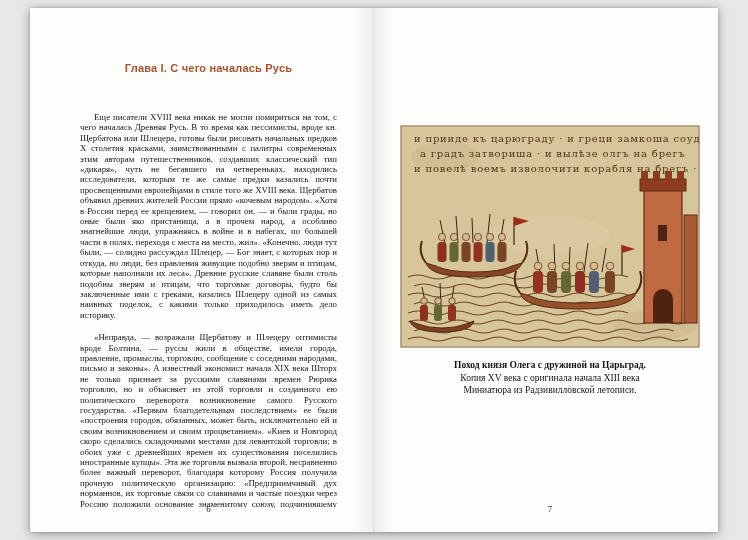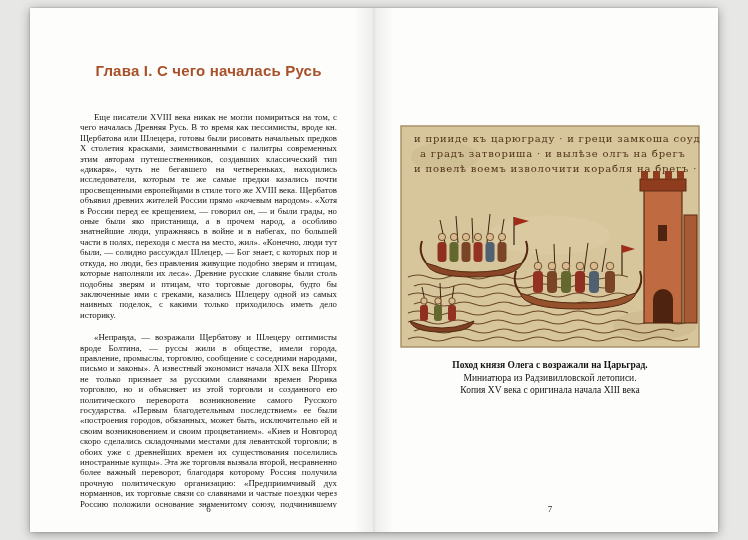--- a/index.html
+++ b/index.html
@@ -20,21 +20,21 @@
     background:linear-gradient(90deg, rgba(0,0,0,0) 0%, rgba(0,0,0,0.06) 45%, rgba(0,0,0,0.11) 50%, rgba(0,0,0,0.06) 55%, rgba(0,0,0,0) 100%);
     pointer-events:none;
   }
   .page { position:absolute; top:0; width:344px; height:524px; }
   .page-left { left:0; }
   .page-right { left:344px; }
   .chapter-heading {
     position:absolute; left:38px; top:54px; width:281px;
     text-align:center;
     font-family:"Liberation Sans", sans-serif;
-    font-weight:bold; font-size:15px; letter-spacing:0.2px;
+    font-weight:bold; font-size:11px; letter-spacing:0.2px;
     color:#a8512a;
   }
   .body-text {
     position:absolute; left:38px; top:92px; width:281px; height:408px;
     overflow:hidden;
     font-size:8.8px; line-height:10.4px; text-align:justify;
     color:#141414;
   }
   .body-text p { text-indent:14px; margin:12px; }
   .page-number {
@@ -180,22 +180,22 @@
             <circle cx="24" cy="176" r="3.2" fill="#d9bb8e" stroke="#43260f" stroke-width="0.7"></circle>
             <circle cx="38" cy="176" r="3.2" fill="#d9bb8e" stroke="#43260f" stroke-width="0.7"></circle>
             <circle cx="52" cy="176" r="3.2" fill="#d9bb8e" stroke="#43260f" stroke-width="0.7"></circle>
           </g>
           <path d="M10,196 Q13,207 42,207 Q71,207 74,196 L66,199 Q56,203 42,203 Q28,203 18,199 Z" fill="#7d3f22" stroke="#54270f" stroke-width="1"></path>
         </g>
       </svg>
     </div>
 
     <div class="figure-caption">
-      <div class="caption-bold">Поход князя Олега с возражали на Царьград.</div>
+      <div class="caption-bold">Поход князя Олега с дружиной на Царьград.</div>
+      <div>Копия XV века с оригинала начала XIII века</div>
       <div>Миниатюра из Радзивилловской летописи.</div>
-      <div>Копия XV века с оригинала начала XIII века</div>
     </div>
 
     <div class="page-number pn-right">7</div>
   </div>
 
   <div class="gutter"></div>
 </div>
 
 </body></html>

